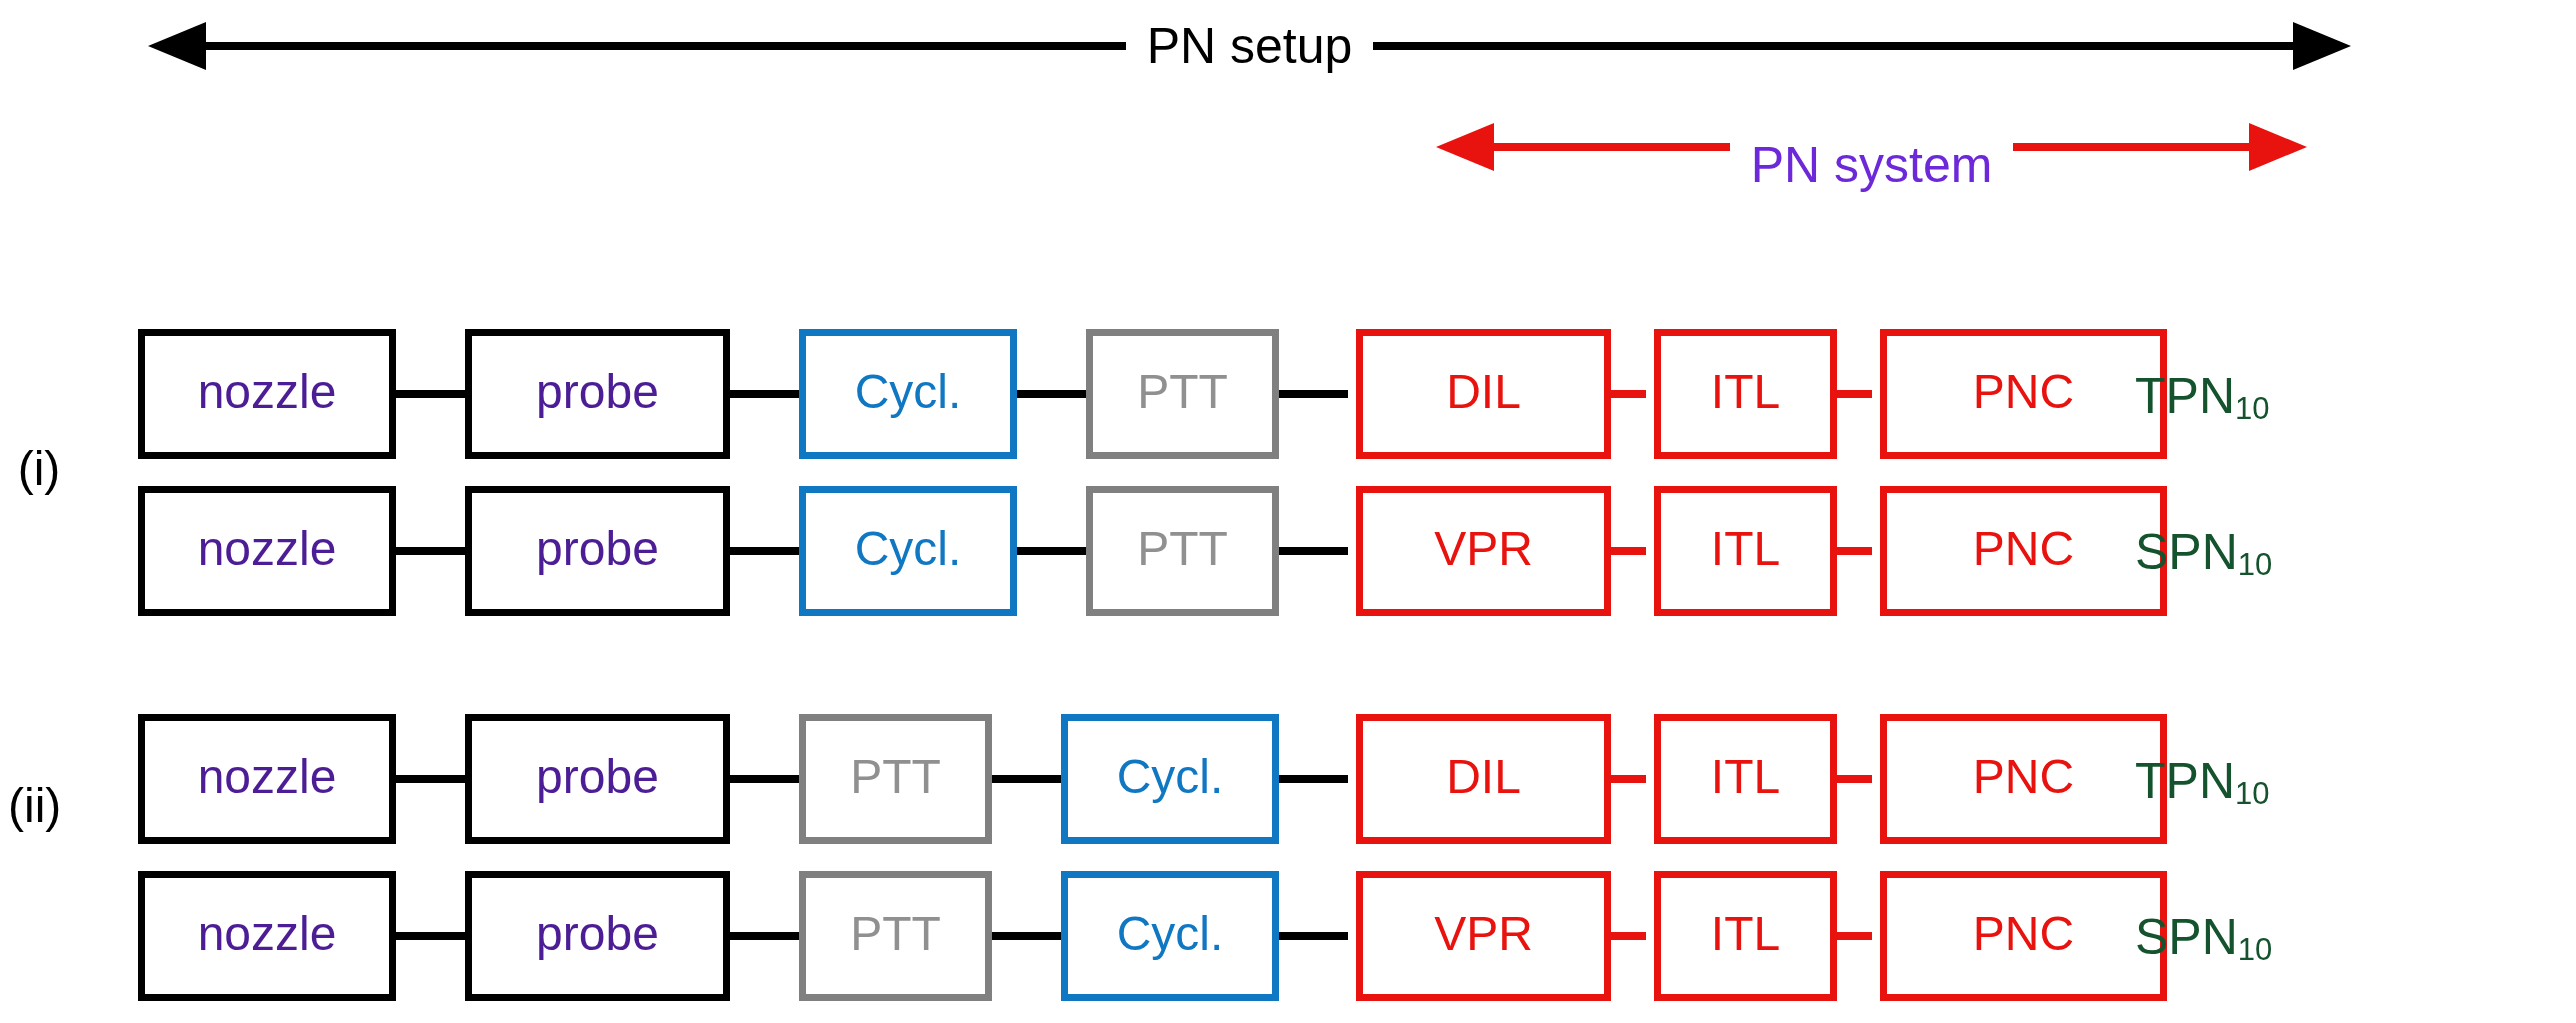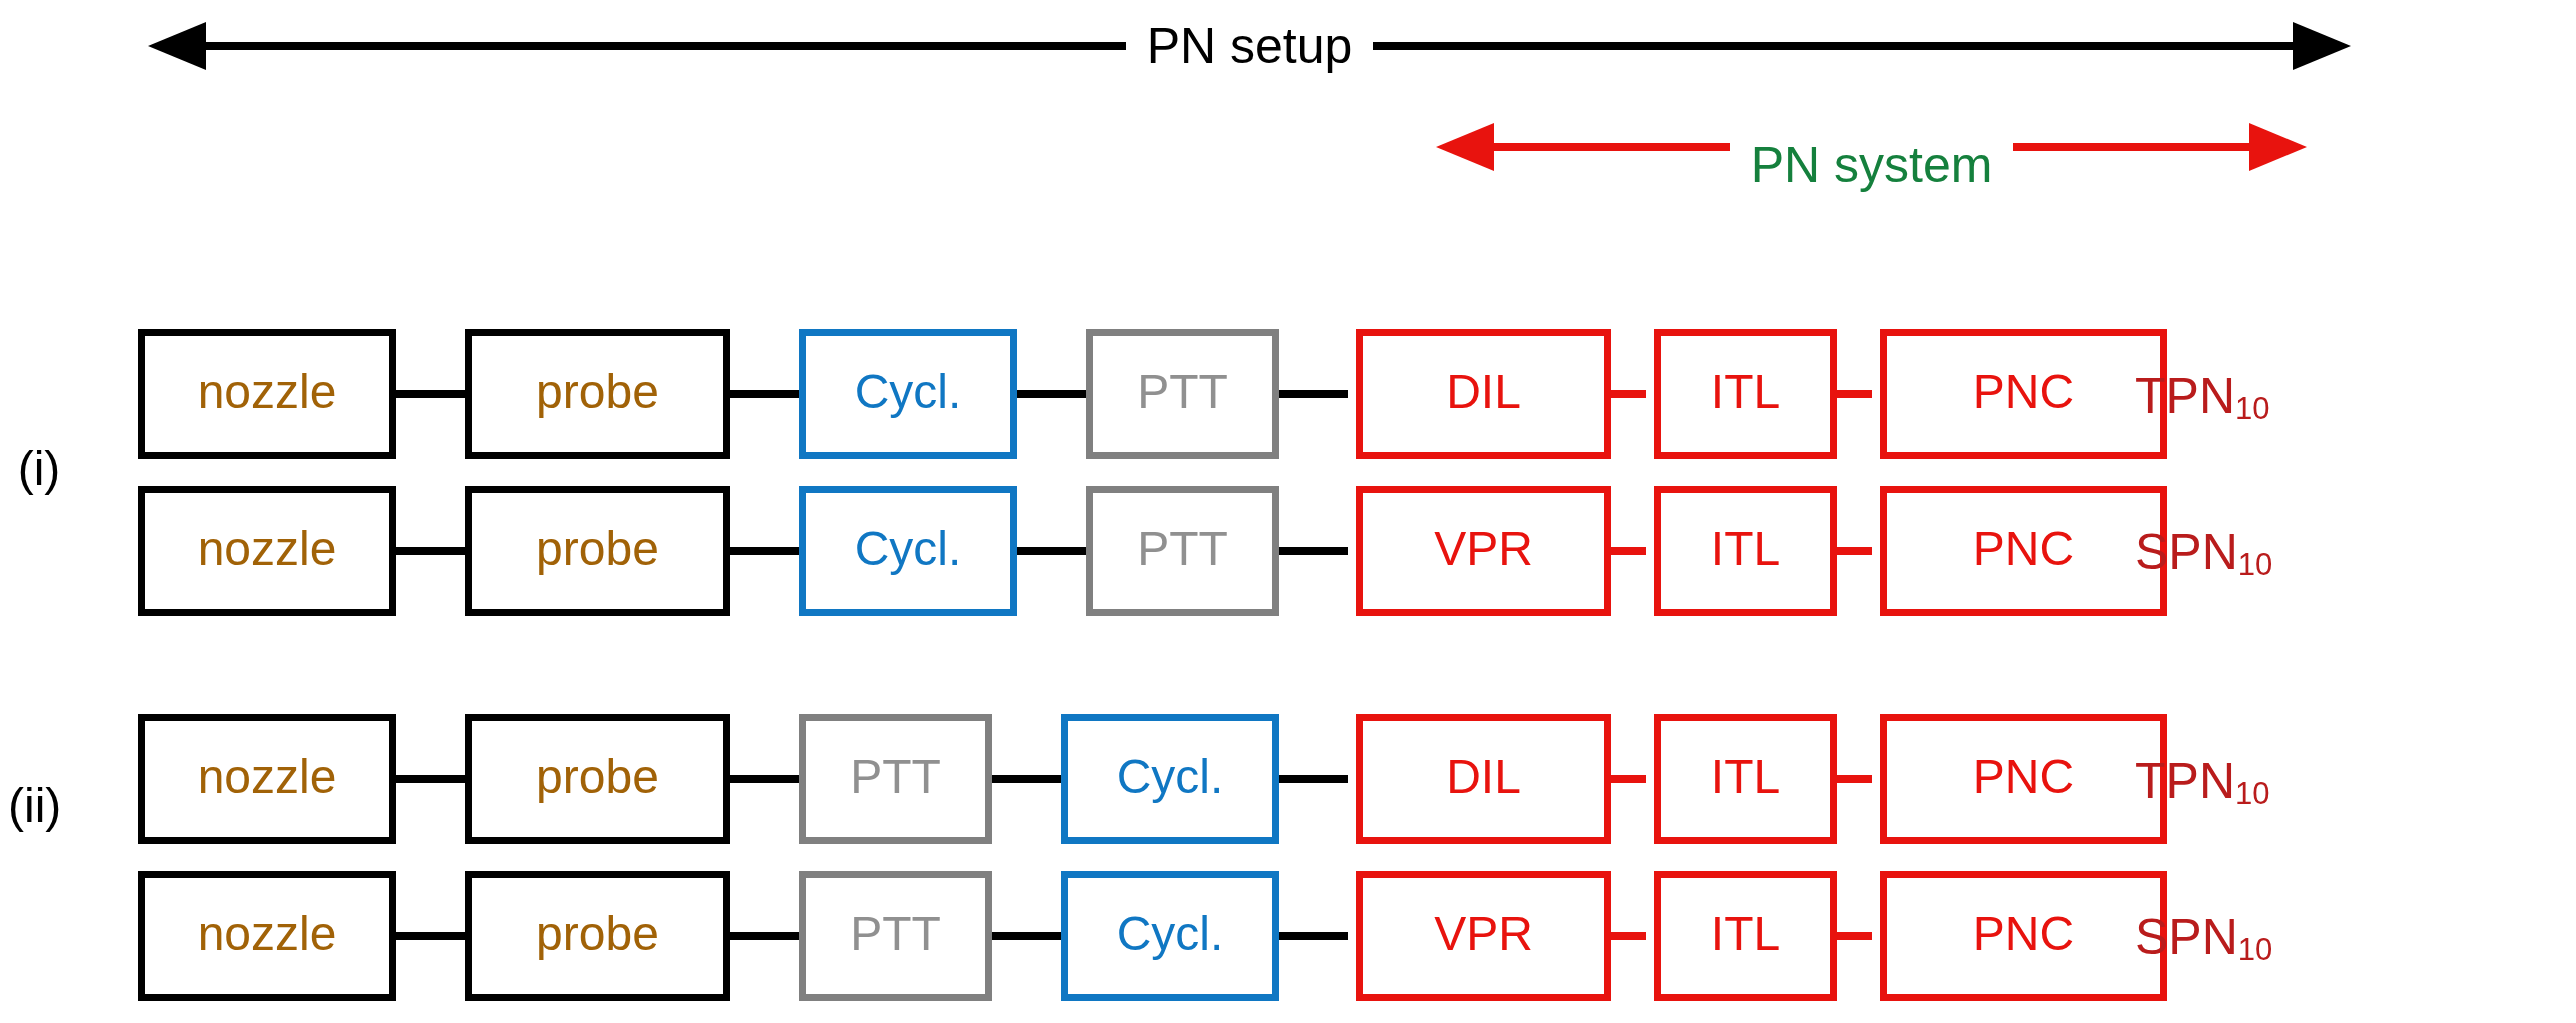--- a/index.html
+++ b/index.html
@@ -48,21 +48,21 @@
   .arrow-right {
     border-top: 24px solid transparent;
     border-bottom: 24px solid transparent;
     border-left: 58px solid currentColor;
   }
   .span-black { color: #000000; justify-content: space-between; }
   .span-black .span-line { background: #000000; }
   .span-black .span-label { color: #000000; }
   .span-red { color: #e8130e; }
   .span-red .span-line { background: #e8130e; }
-  .span-red .span-label { color: #15803d; margin-top: 36px; }
+  .span-red .span-label { color: #6d28d9; margin-top: 36px; }
 
   
   .section-heading {
     position: absolute;
     font-size: 50px;
     font-weight: bold;
     color: #000000;
     white-space: nowrap;
     line-height: 1;
   }
@@ -93,38 +93,38 @@
     justify-content: center;
     font-size: 48px;
     line-height: 1;
     color: #000000;
     flex: 0 0 auto;
   }
   .node span {
     display: block;
     transform: translateY(-1.6px);
   }
-  .node.black { border-color: #000000; color: #a16207; }
+  .node.black { border-color: #000000; color: #4c1d95; }
   .node.blue  { border-color: #1077c3; color: #1077c3; }
   .node.gray  { border-color: #808080; color: #909090; }
   .node.red   { border-color: #e8130e; color: #e8130e; margin-left: 8px; }
 
   .connector {
     height: 7.2px;
     flex: 0 0 auto;
     background: #000000;
   }
   .connector.black { background: #000000; }
   .connector.red   { background: #e8130e; }
 
   
   .row-label {
     position: absolute;
     font-size: 50px;
-    color: #b91c1c;
+    color: #14532d;
     white-space: nowrap;
     line-height: 1;
     font-family: "Liberation Sans", sans-serif;
   }
   .row-label sub {
     font-size: 0.62em;
     vertical-align: baseline;
     position: relative;
     top: 0.20em;
   }

